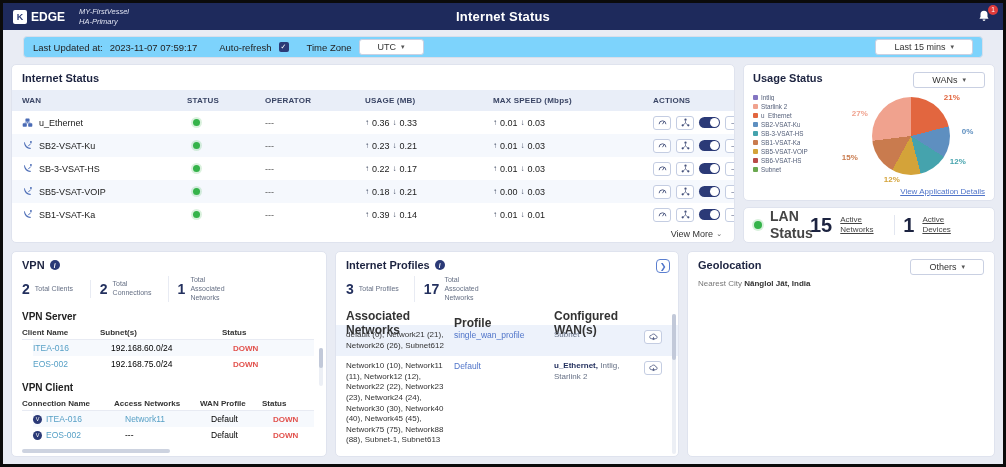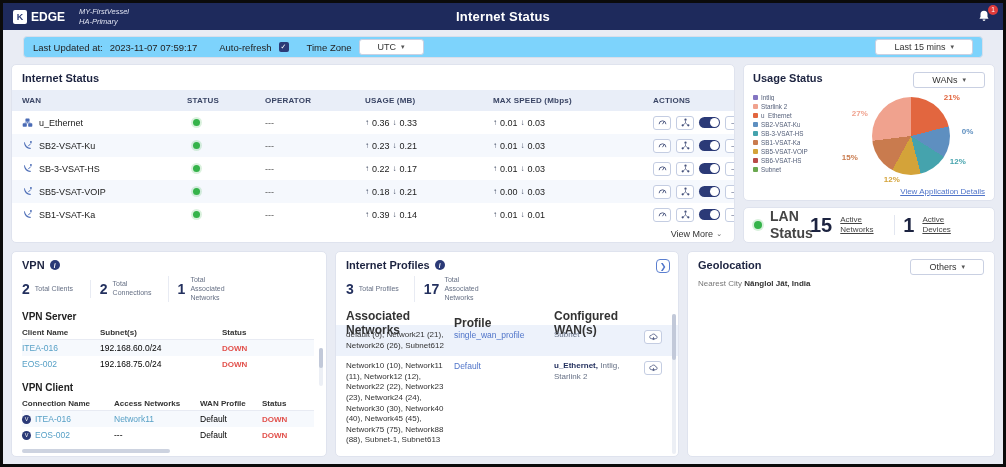--- a/index.html
+++ b/index.html
@@ -73,21 +73,21 @@
 .info-ic{width:10px;height:10px;border-radius:50%;background:#2b3a77;color:#fff;font-size:6.5px;display:inline-flex;align-items:center;justify-content:center;font-style:italic;font-weight:bold;cursor:pointer;}
 .stats-row{display:flex;align-items:center;padding:5px 10px 7px;}
 .stat{display:flex;align-items:center;gap:5px;}
 .stat + .stat{border-left:1px solid #e8ebf3;margin-left:9px;padding-left:9px;}
 .stat-val{font-size:14px;font-weight:bold;color:#23305e;}
 .stat-label{font-size:7px;color:#667085;width:46px;line-height:1.25;}
 .sub-title{font-size:10px;font-weight:bold;color:#222;padding:0 10px;margin:2px 0 3px;}
 .vpn-table{padding:0 12px 0 10px;}
 .vpn-head,.vpn-row{display:grid;align-items:center;font-size:8.5px;}
 .vpn-head{font-size:8px;font-weight:bold;color:#333;height:15px;border-bottom:1px solid #e8ebf3;}
-.vpn-row{height:16px;}
+.vpn-row{height:16px;margin-left:11px;}
 .vpn-row:nth-child(even){background:#f6f9fd;}
 .srv-grid{grid-template-columns:78px 122px 1fr;}
 .cli-grid{grid-template-columns:92px 86px 62px 1fr;}
 .link-name{color:#57a0c6;}
 .down{color:#e2514c;font-weight:bold;font-size:8px;}
 .cli-name{display:flex;align-items:center;gap:4px;}
 .vpn-badge{width:9px;height:9px;border-radius:50%;background:#2b3a77;display:inline-flex;align-items:center;justify-content:center;color:#fff;font-size:5.5px;flex:0 0 auto;}
 .vscroll{position:absolute;right:3px;top:96px;width:4px;height:38px;background:#eceff5;border-radius:2px;}
 .vscroll .thumb{width:4px;height:20px;background:#c2c9d9;border-radius:2px;}
 .hscroll{margin:6px 0 0 10px;width:148px;height:4px;background:#cdd3e0;border-radius:2px;cursor:pointer;}

